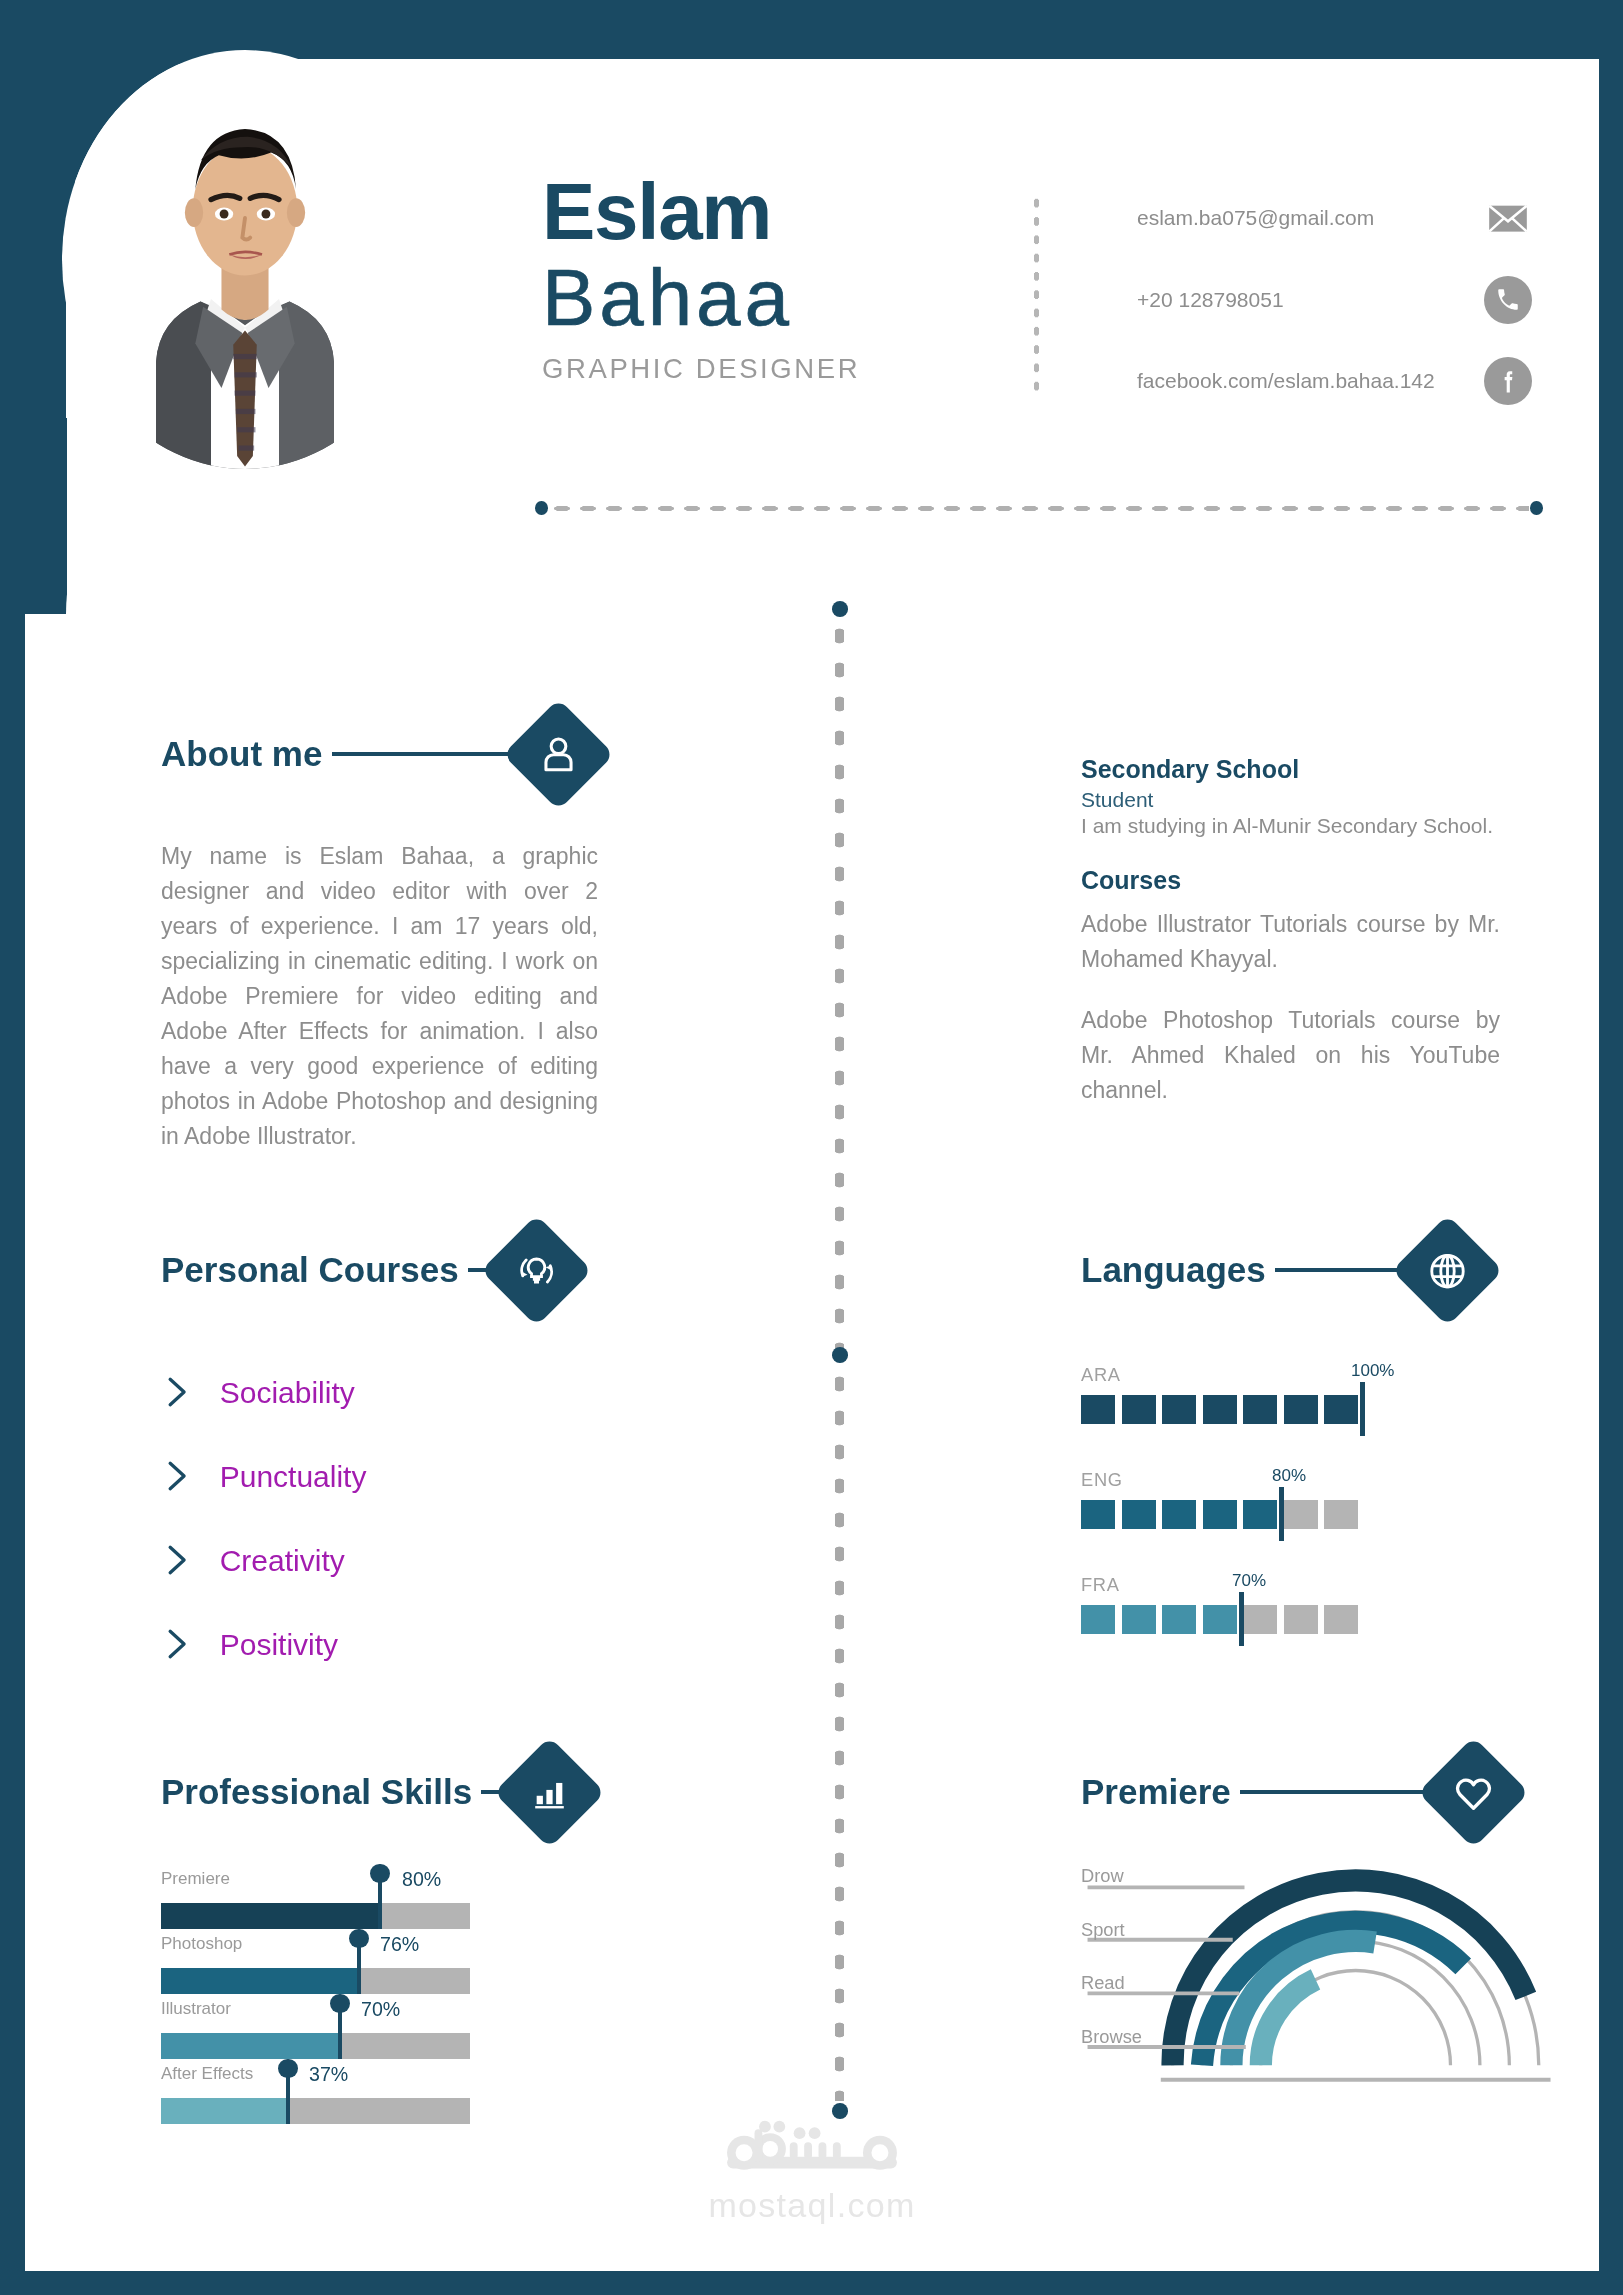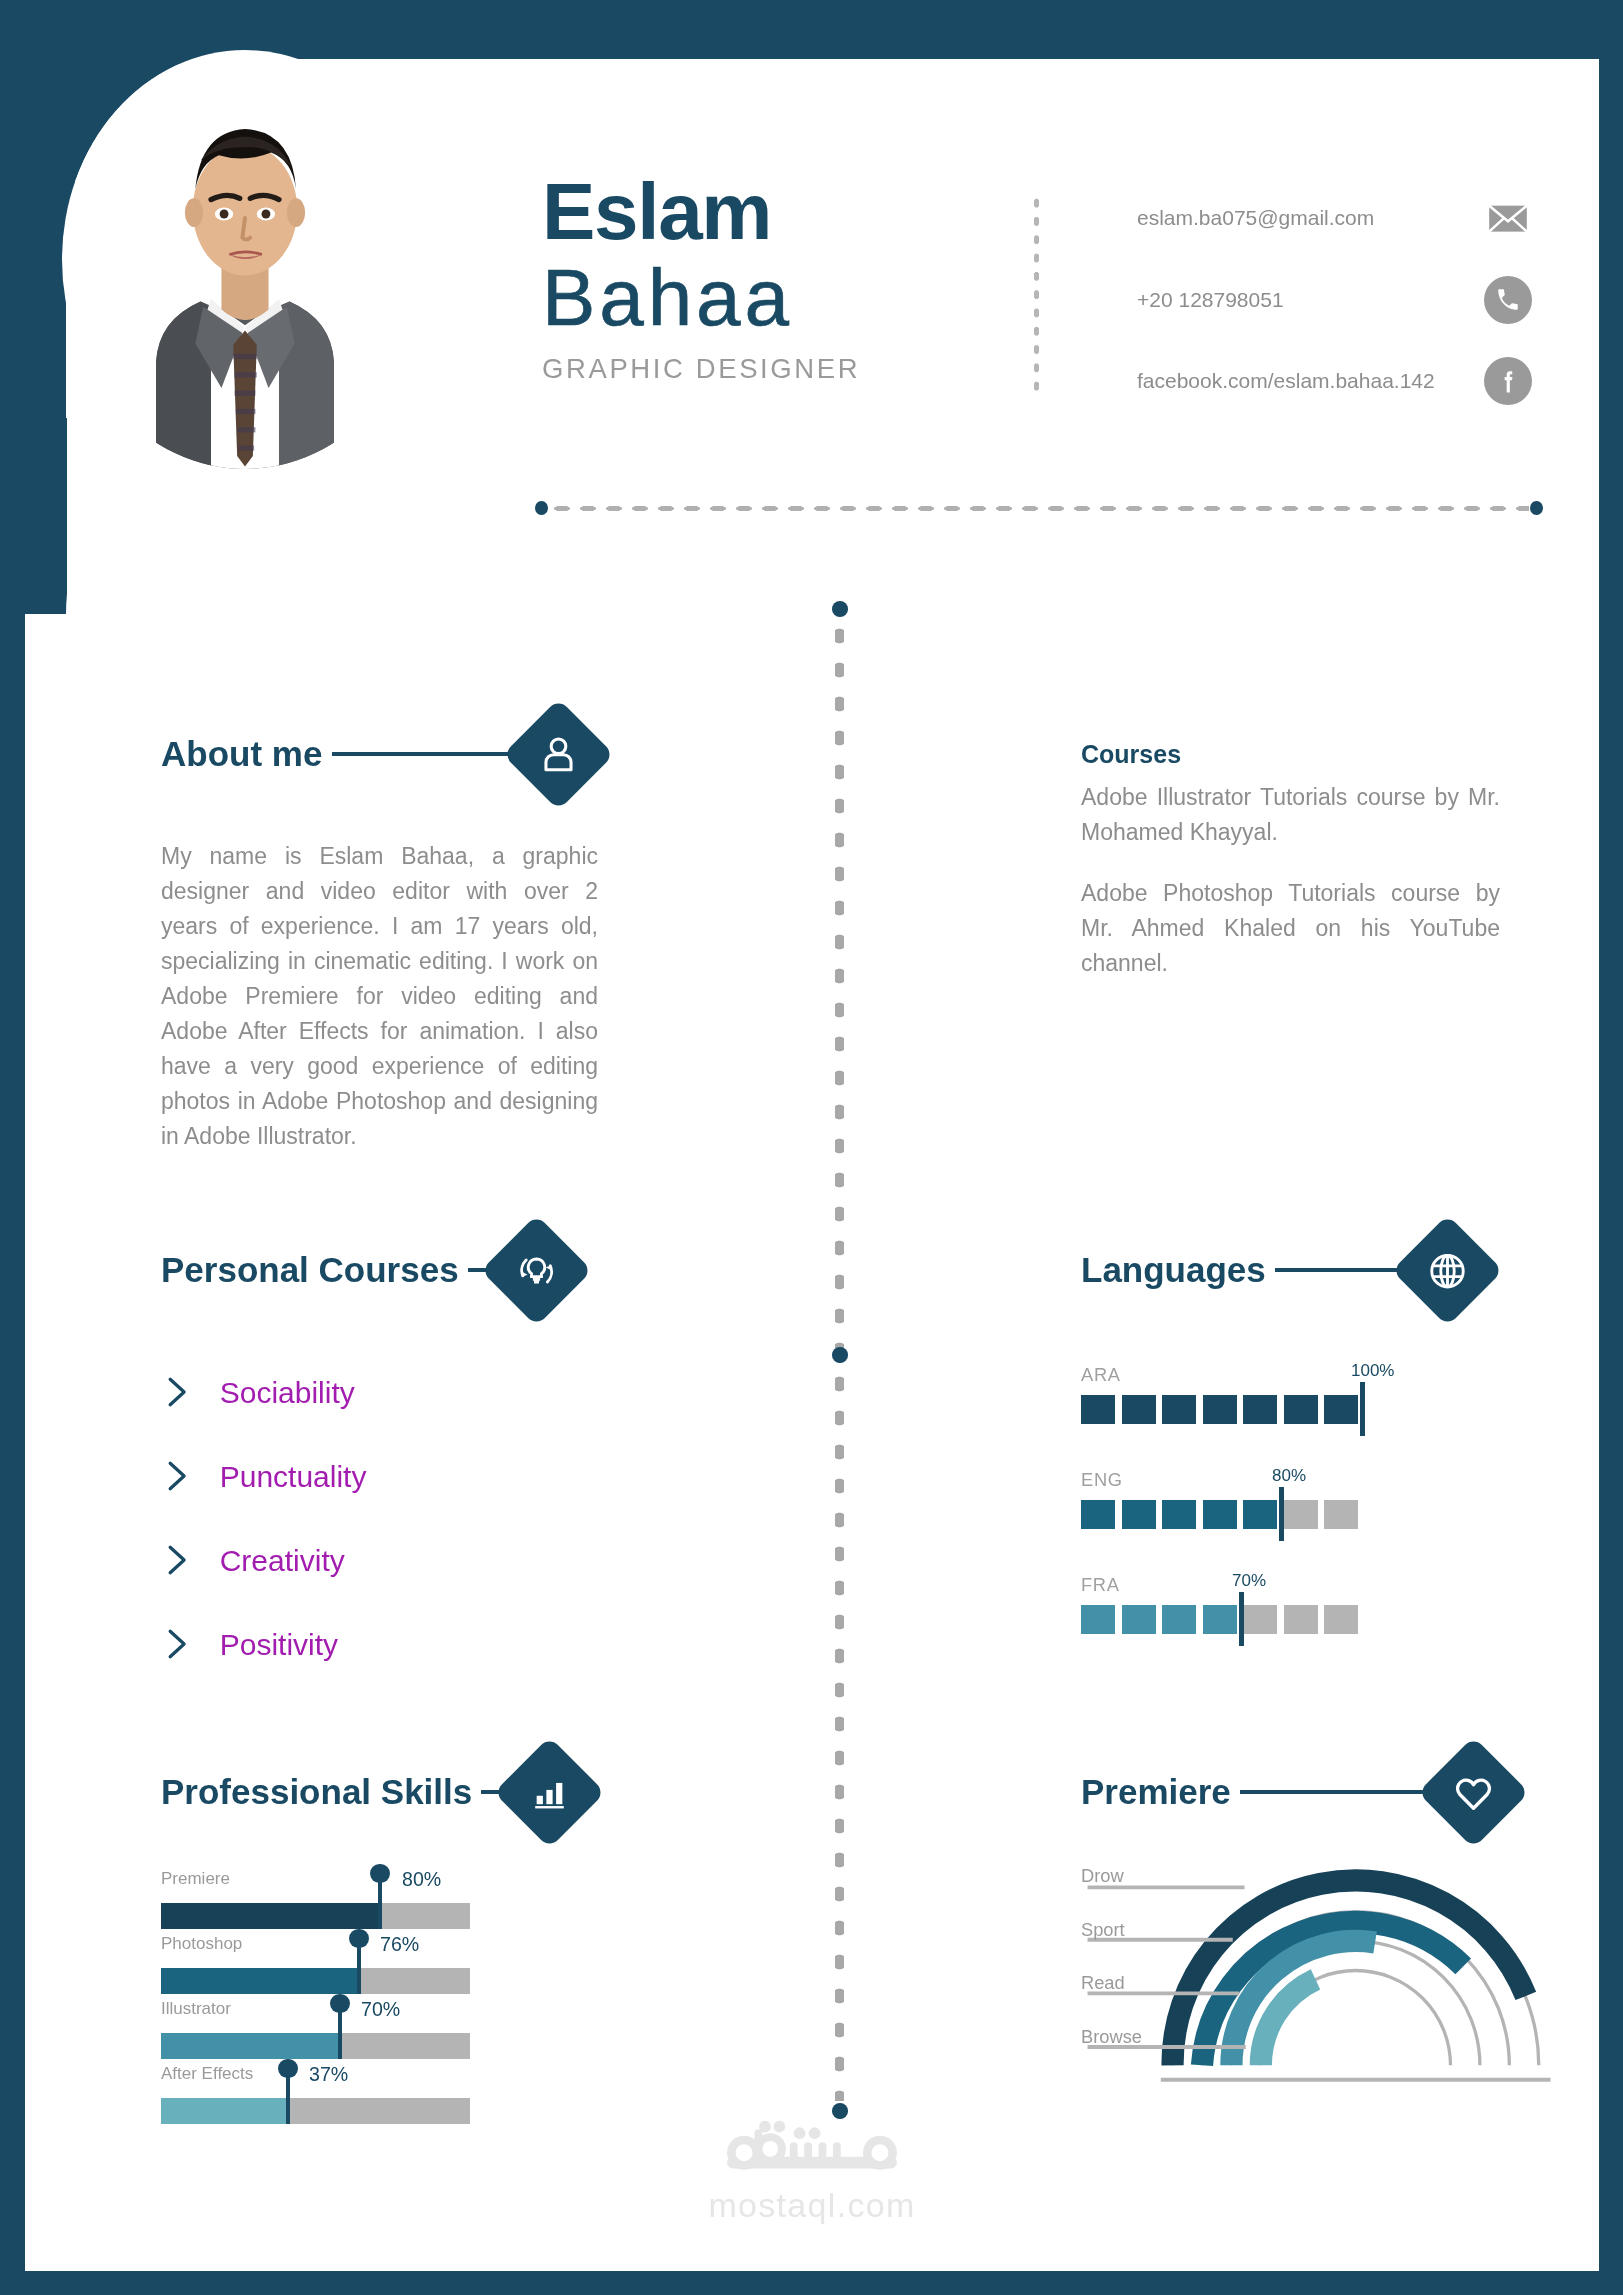--- a/index.html
+++ b/index.html
@@ -271,20 +271,25 @@
             <circle cx="12" cy="7.4" r="4.1"></circle>
             <path d="M5 20.5v-4.2c0-2.3 1.9-4.2 4.2-4.2h5.6c2.3 0 4.2 1.9 4.2 4.2v4.2z" stroke-linejoin="round"></path>
           </svg>
         </span>
       </div>
       <p class="body-text" style="margin-top:43px;">My name is Eslam Bahaa, a graphic designer and video editor with over 2 years of experience. I am 17 years old, specializing in cinematic editing. I work on Adobe Premiere for video editing and Adobe After Effects for animation. I also have a very good experience of editing photos in Adobe Photoshop and designing in Adobe Illustrator.</p>
     </div>
 
     <div class="sec" style="left:1056px; top:687px; width:419px;">
 
+      <div style="margin-top:43px;">
+        <div style="font-size:25px; font-weight:bold; color:#1a4a63;">Secondary School</div>
+        <div style="font-size:21px; color:#2d5e77; margin-top:3.9px;">Student</div>
+        <div style="font-size:21px; color:#8d8d8d; margin-top:2.6px;">I am studying in Al-Munir Secondary School.</div>
+      </div>
 
       <div style="margin-top:27.5px;">
         <div style="font-size:25px; font-weight:bold; color:#1a4a63;">Courses</div>
         <p class="body-text" style="margin-top:11.8px;">Adobe Illustrator Tutorials course by Mr. Mohamed Khayyal.</p>
         <p class="body-text" style="margin-top:26px;">Adobe Photoshop Tutorials course by Mr. Ahmed Khaled on his YouTube channel.</p>
       </div>
     </div>
 
     <div class="sec" style="left:136px; top:1203px; width:406px;">
       <div class="sec-head">

